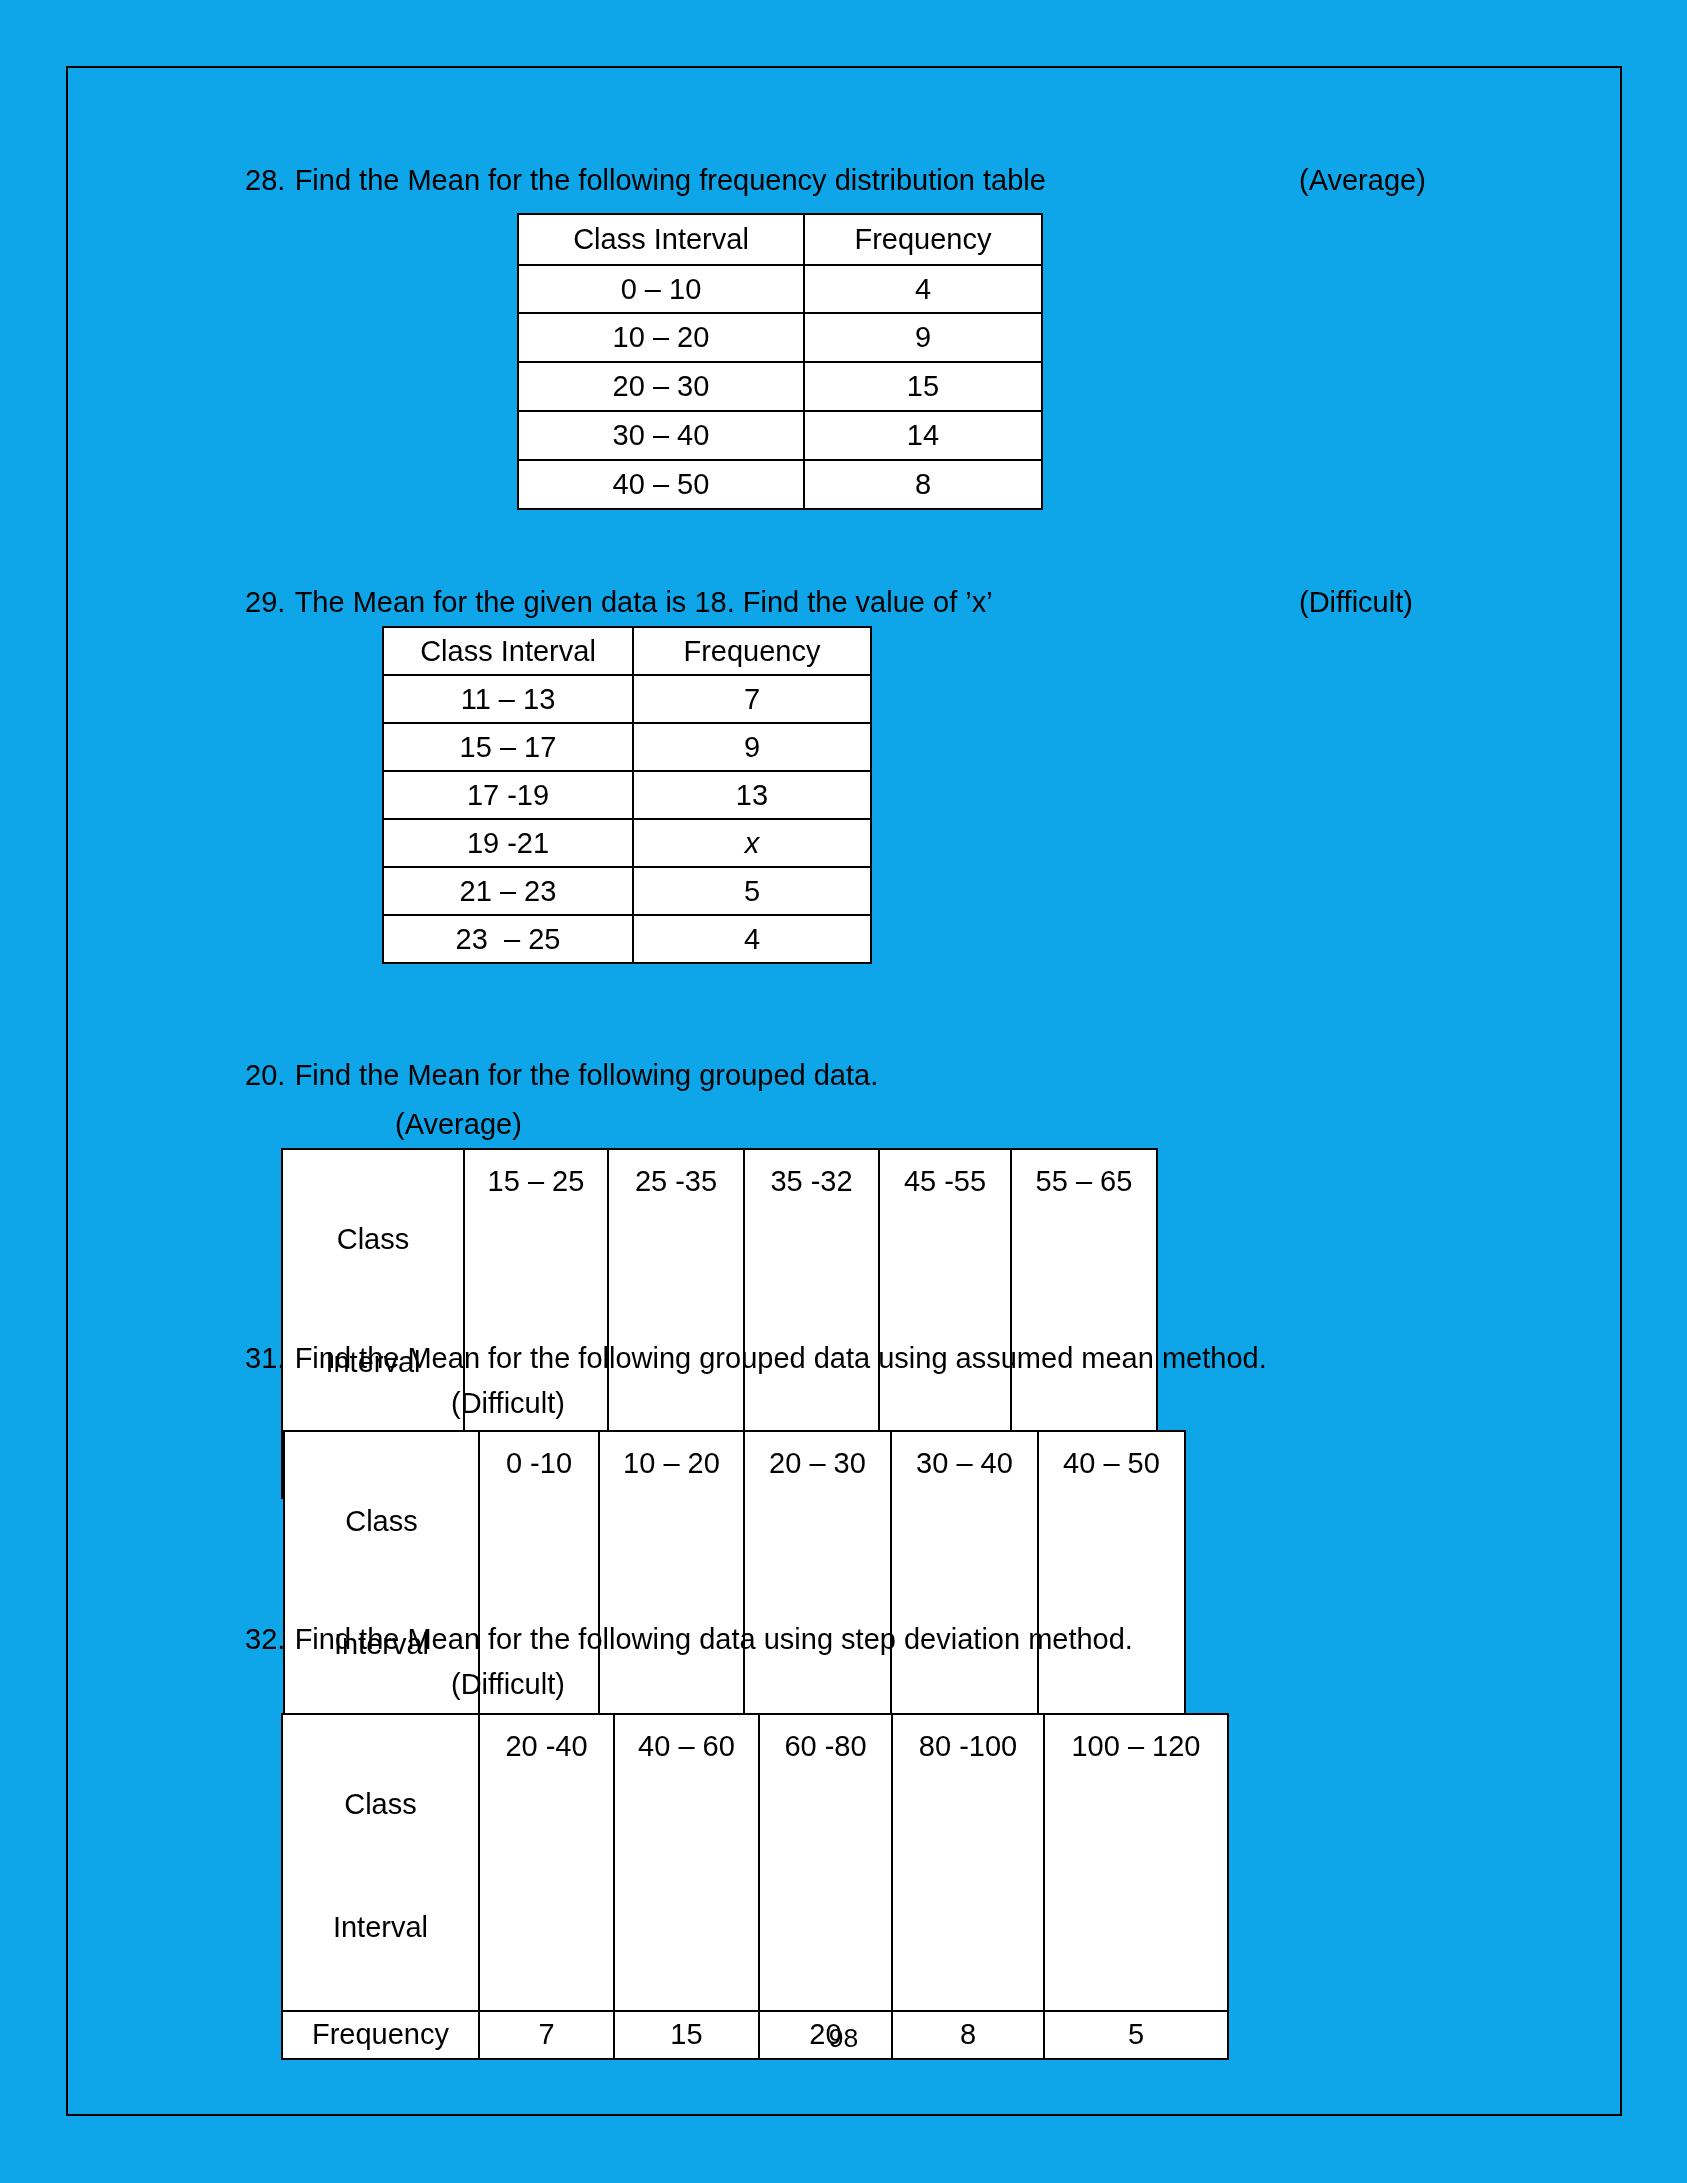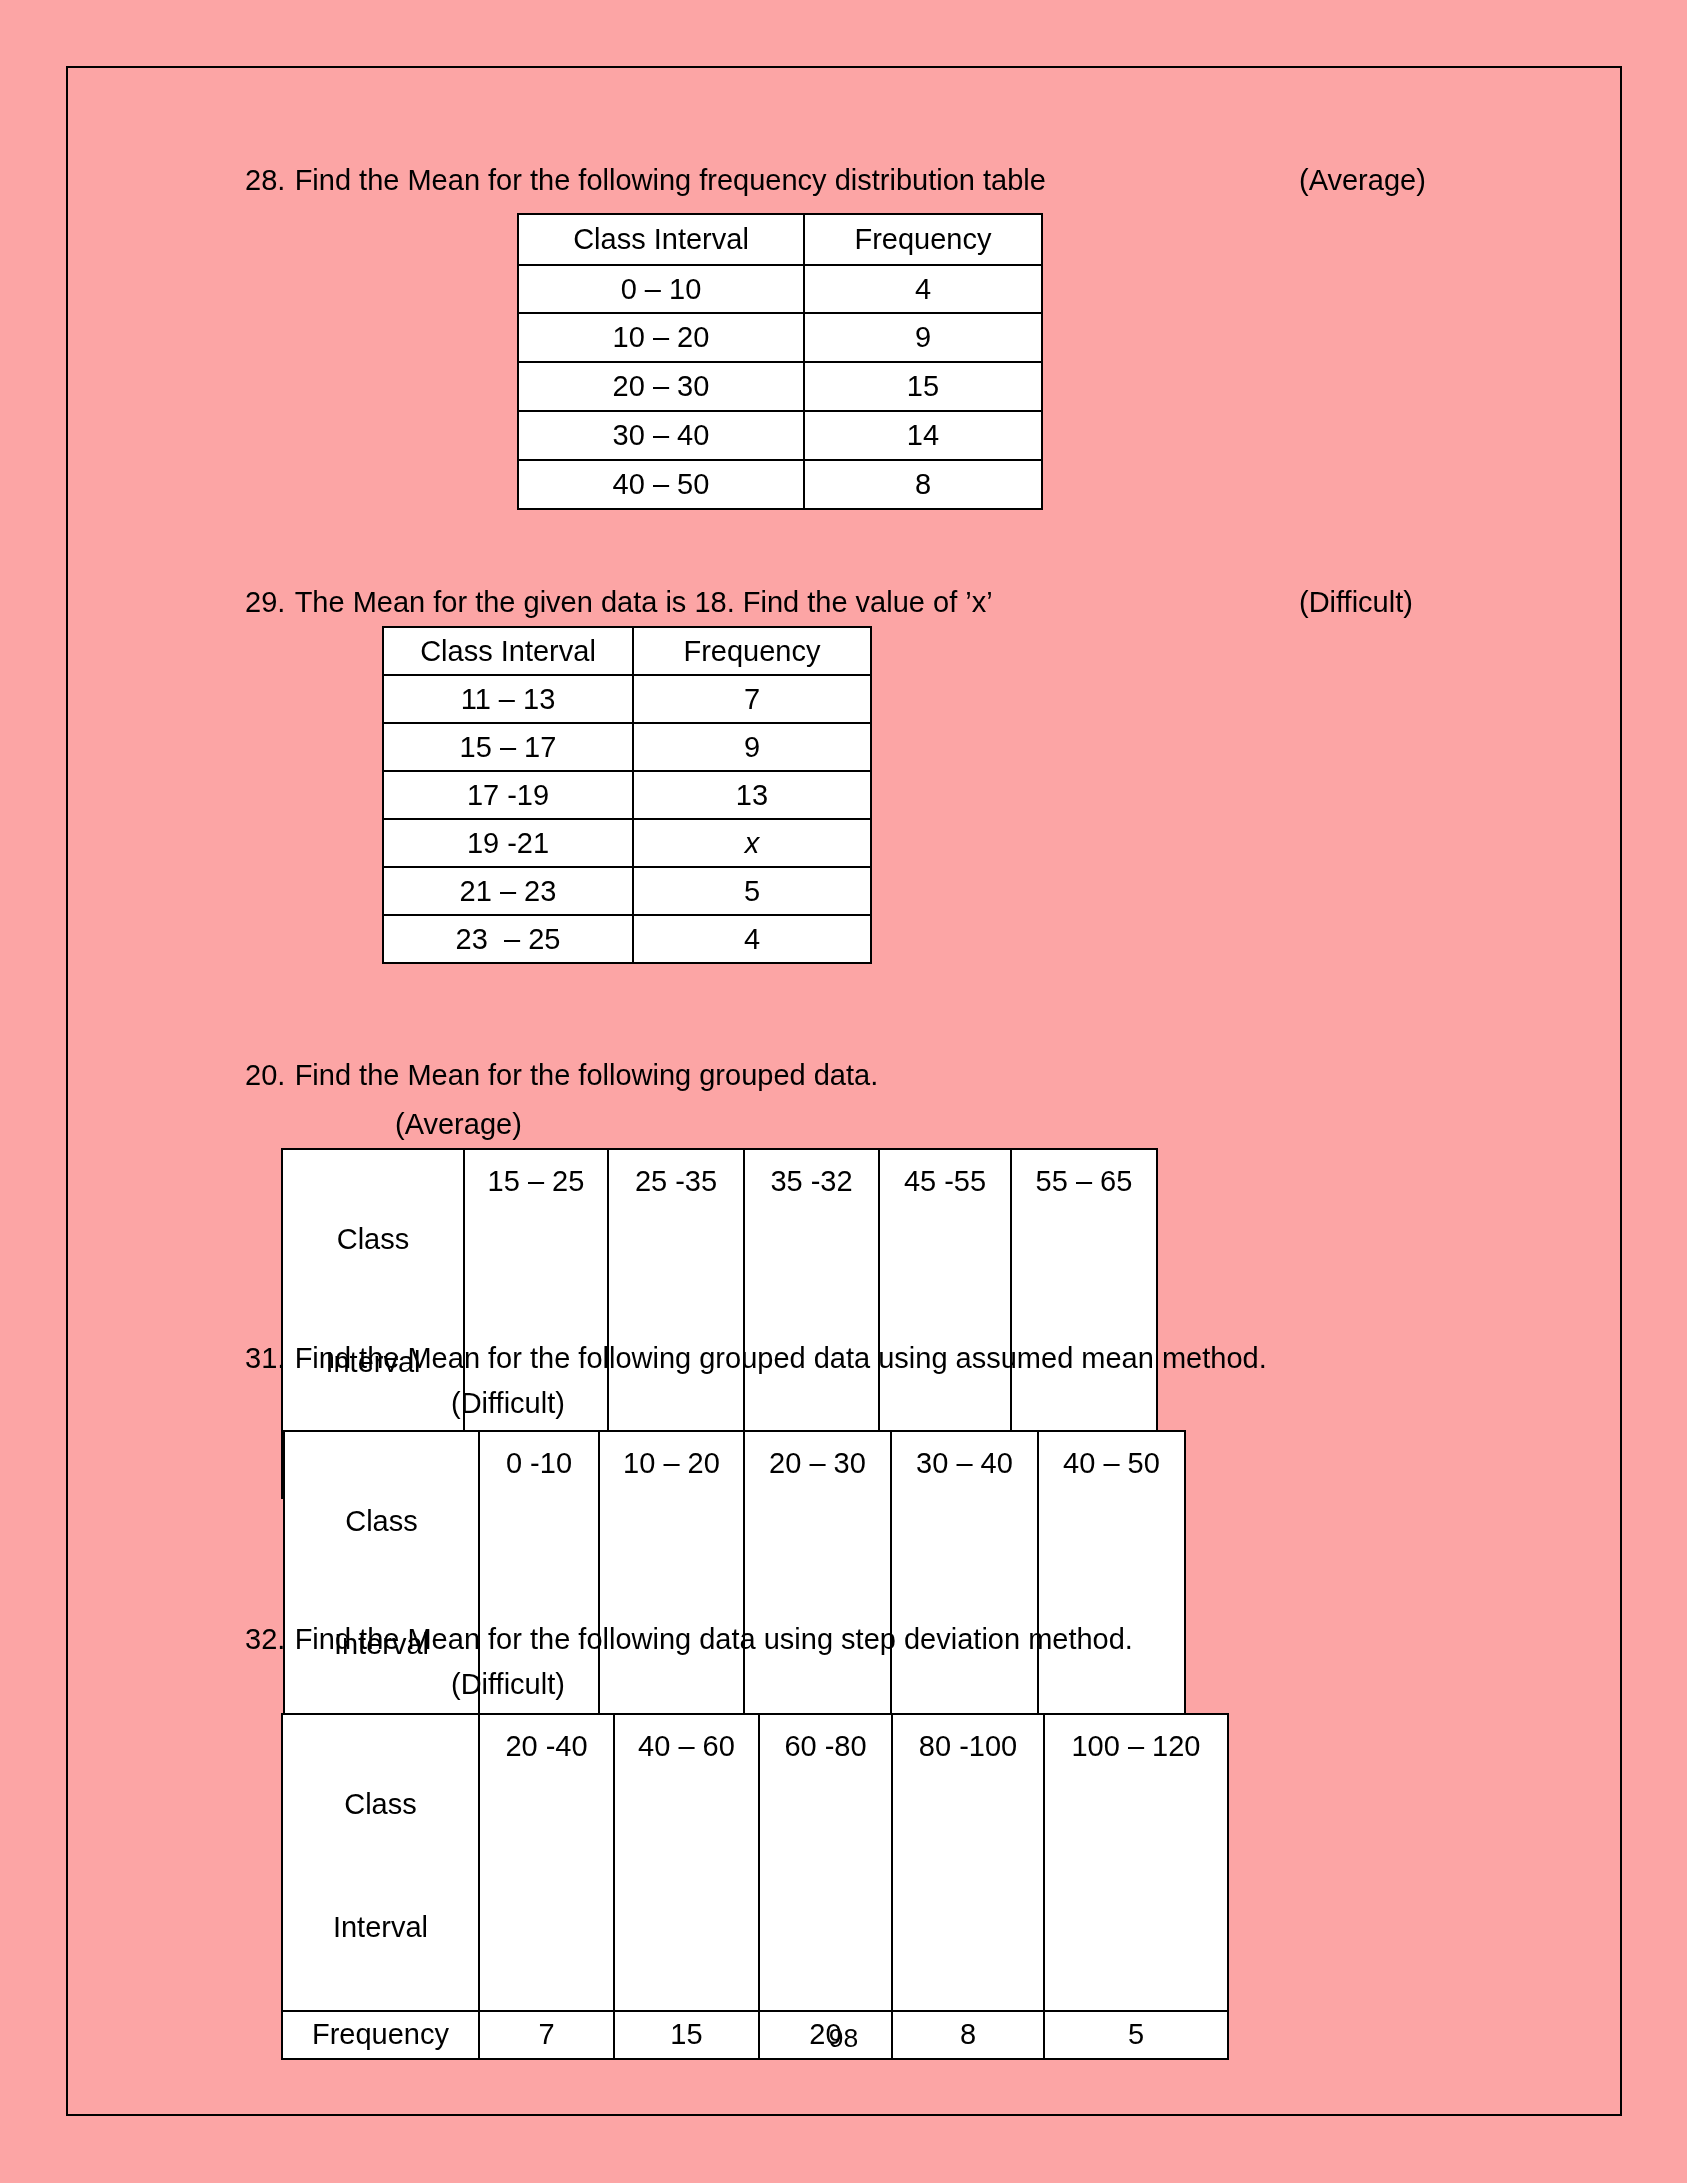--- a/index.html
+++ b/index.html
@@ -4,21 +4,21 @@
 <style>
   html, body {
     margin: 0;
     padding: 0;
     background: #ffffff;
   }
   .sheet {
     position: relative;
     width: 1687px;
     height: 2183px;
-    background: #fca5a5;
+    background: #0ea5e9;
     font-family: "Liberation Sans", sans-serif;
     color: #000000;
     overflow: hidden;
   }
   .page-border {
     position: absolute;
     left: 66px;
     top: 66px;
     width: 1556px;
     height: 2050px;

